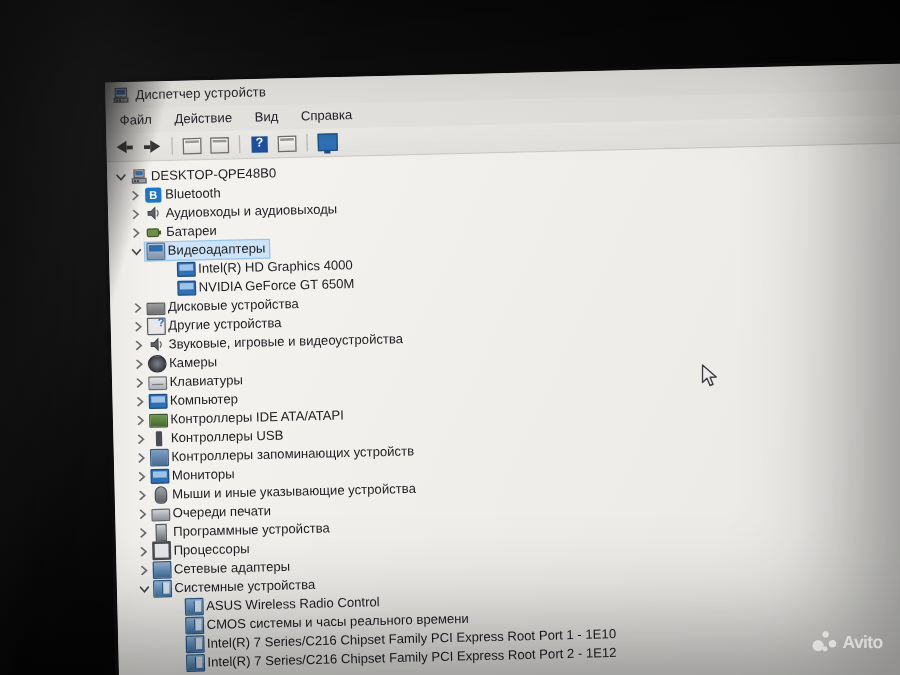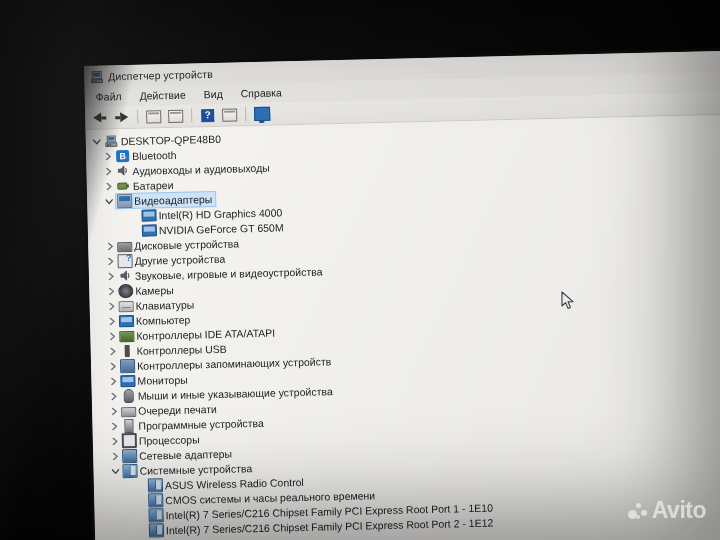--- a/index.html
+++ b/index.html
@@ -244,21 +244,21 @@
     gap: 4px;
     opacity: 0.72;
     z-index: 25;
     pointer-events: none;
   }
   #watermark .wm-dots { position: relative; width: 20px; height: 18px; }
   #watermark .wm-dots i {
     position: absolute; border-radius: 50%; background: #f2f0ee; display: block;
   }
   #watermark .wm-text {
-    font-size: 23px;
+    font-size: 14px;
     font-weight: bold;
     color: #f2f0ee;
     letter-spacing: -0.5px;
     line-height: 1;
   }
 
   
   #glare {
     position: absolute; inset: 0; z-index: 15; pointer-events: none;
     background: linear-gradient(115deg, rgba(255,255,255,0.05) 0%, rgba(255,255,255,0.0) 30%, rgba(0,0,0,0.045) 100%);

